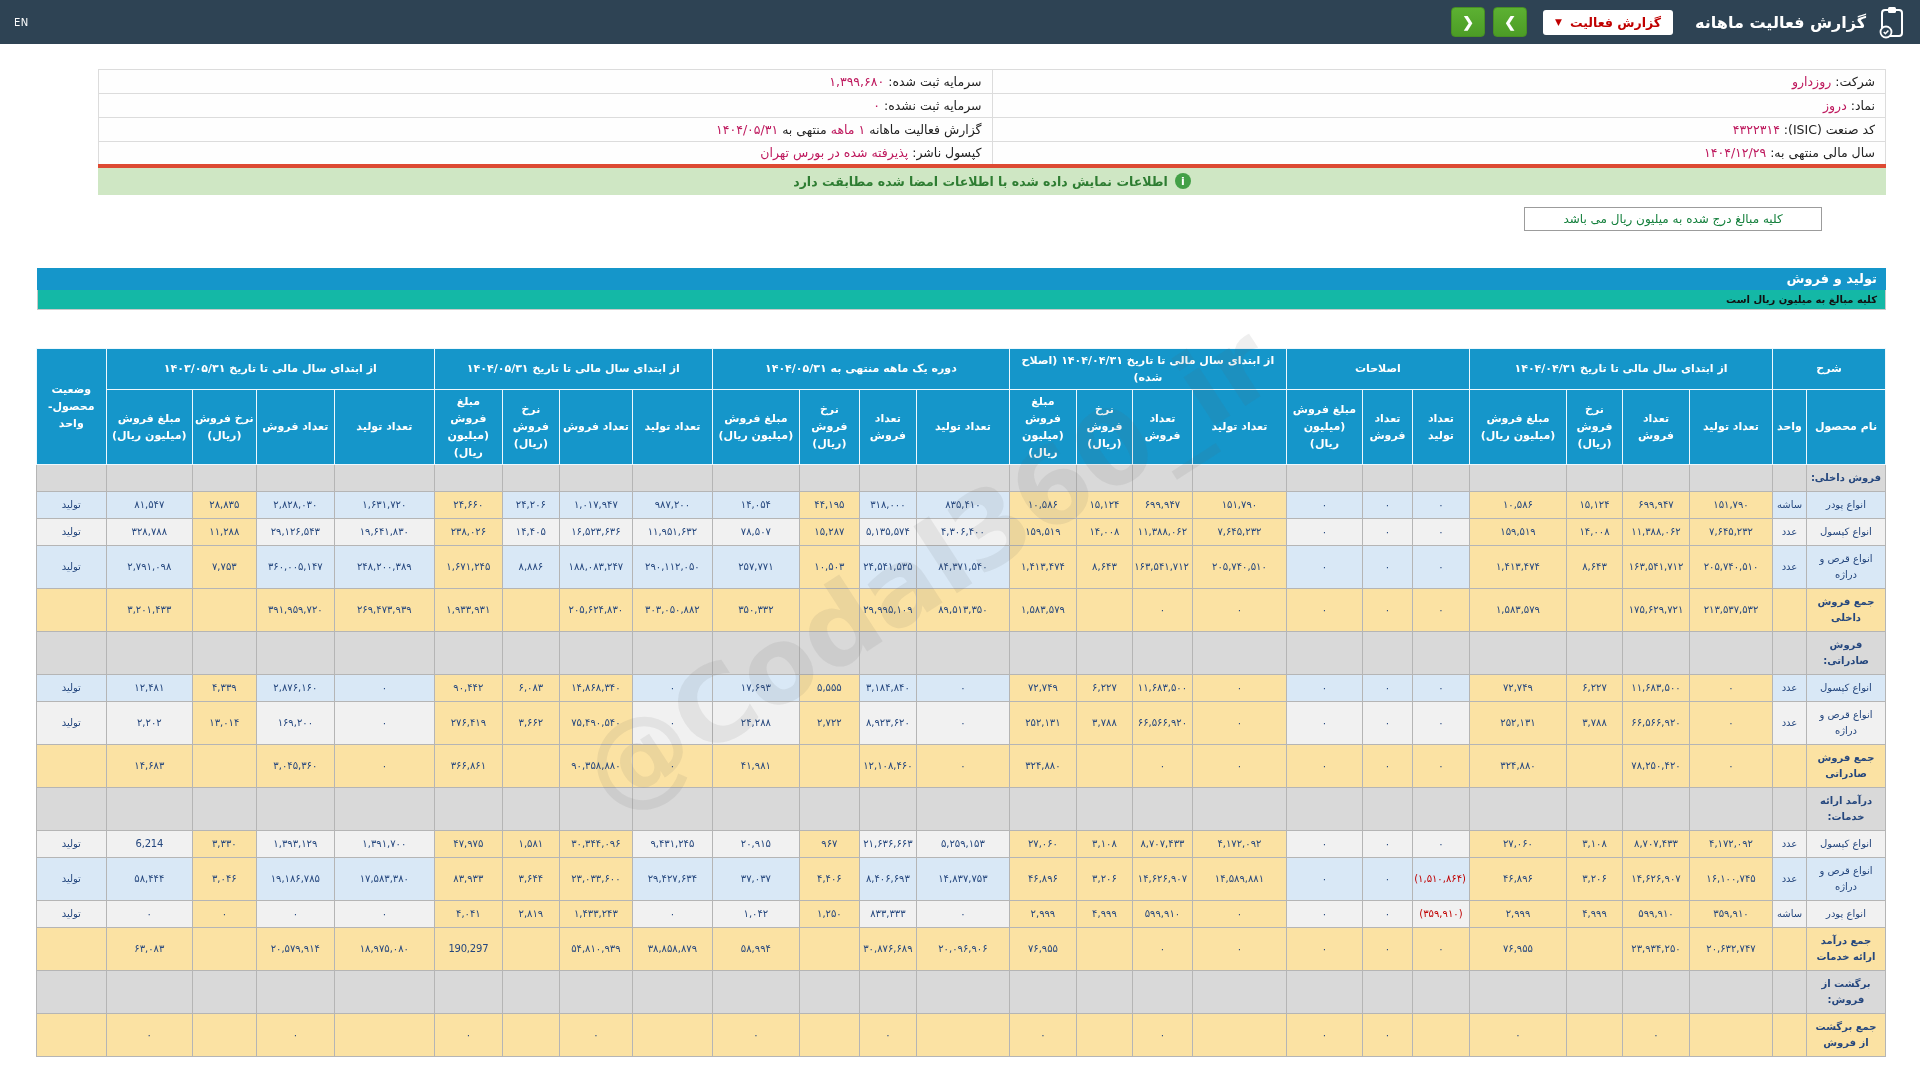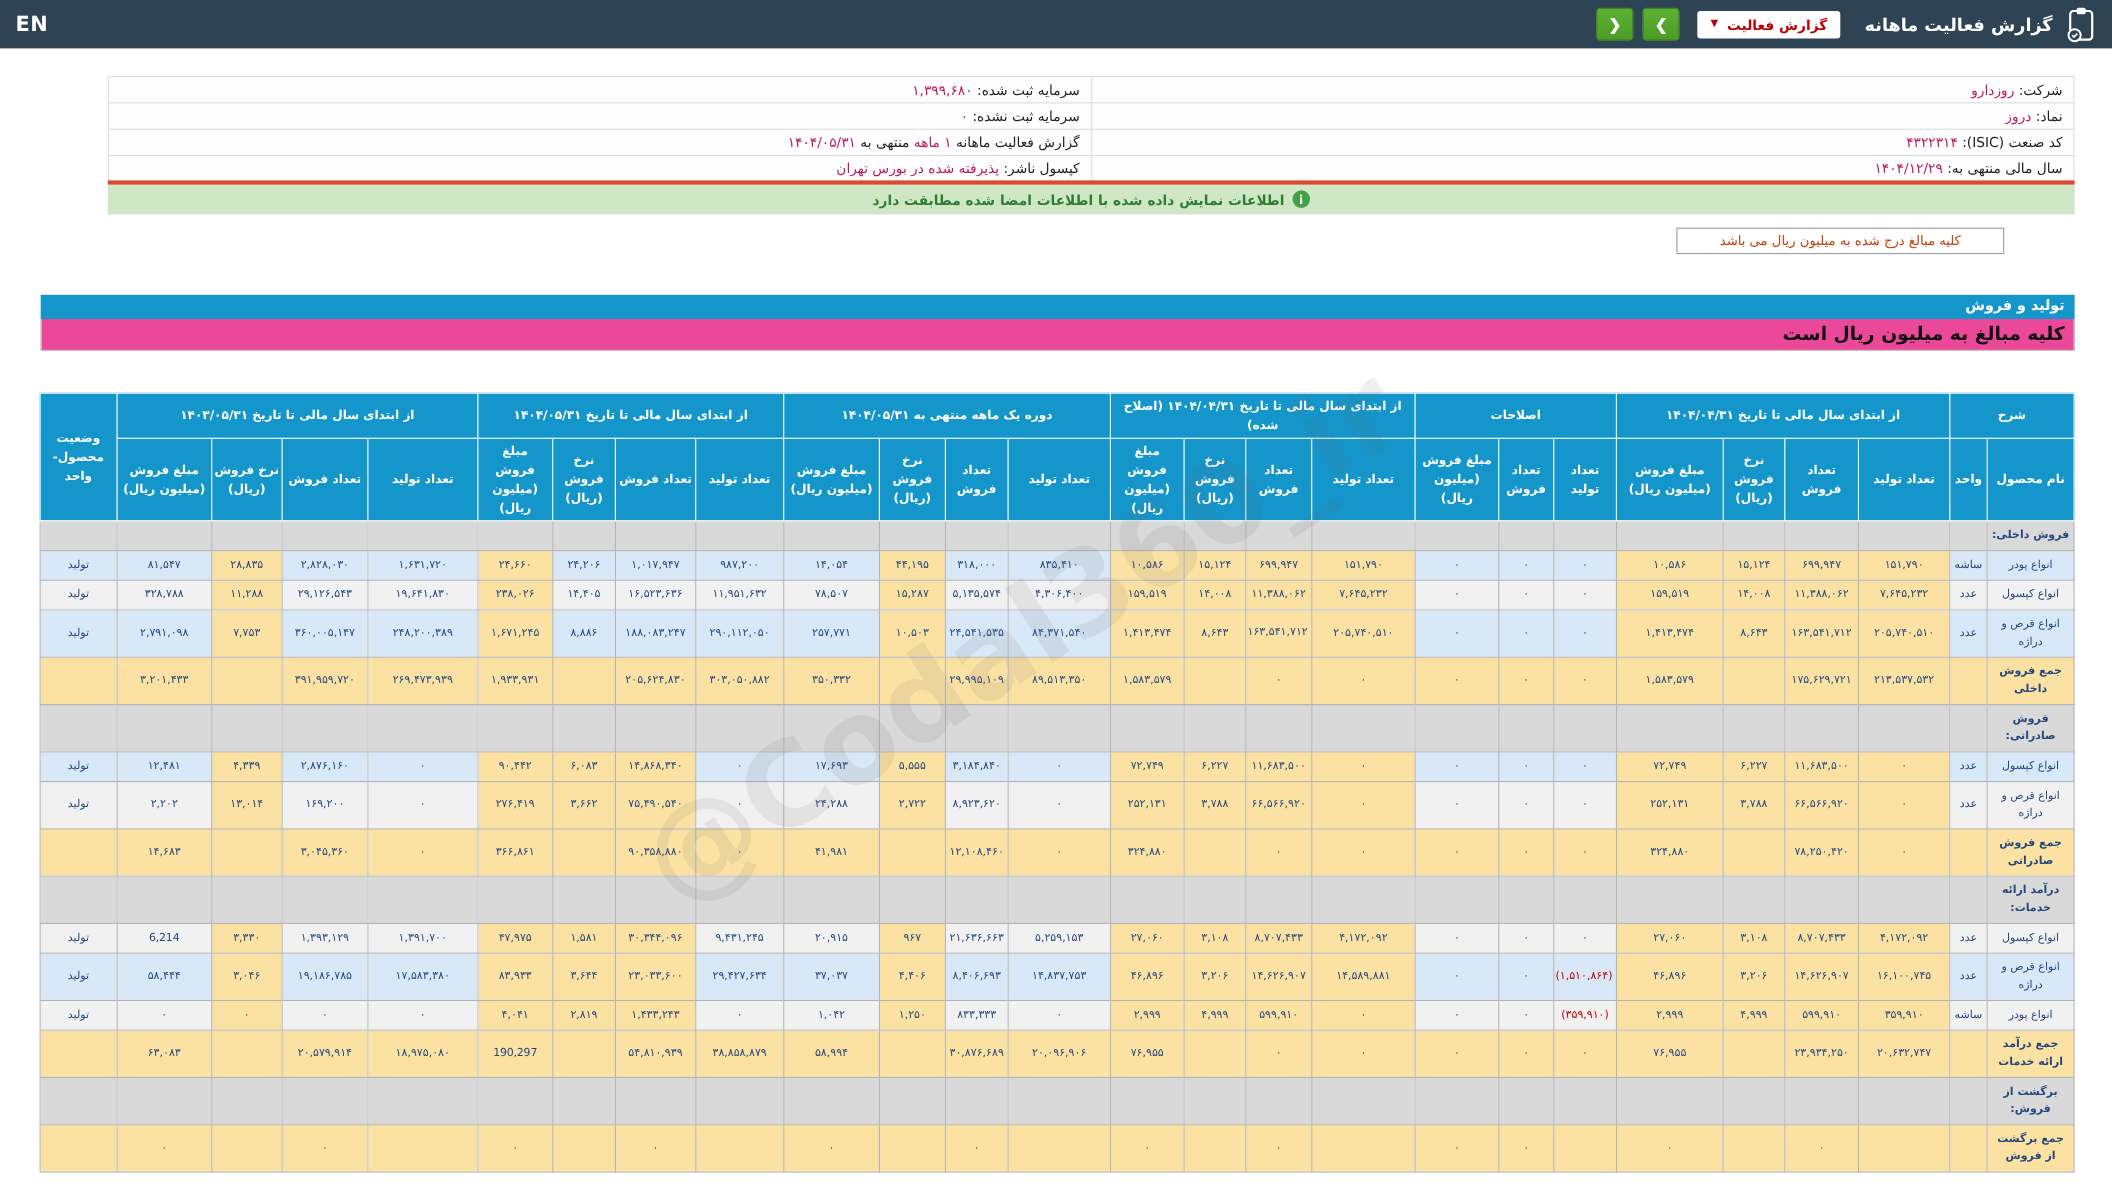--- a/index.html
+++ b/index.html
@@ -11,49 +11,49 @@
     padding: 0 14px; gap: 12px; color: #fff; }
   .topbar .title { font-size: 16px; font-weight: 700; color: #fff; }
   .report-dd { background: #fff; color: #c00000; border: none; border-radius: 3px;
     font-family: inherit; font-size: 12.5px; font-weight: 700; padding: 5px 12px;
     display: inline-flex; align-items: center; gap: 8px; cursor: pointer; margin-right: 10px; }
   .report-dd .caret { font-size: 9px; }
   .navbtn { width: 34px; height: 30px; border: 1px solid #478f24; border-radius: 4px;
     background: linear-gradient(#5cb132, #4c9c26); color: #fff; font-size: 14px;
     font-weight: 700; cursor: pointer; }
   .nav-wrap { display: flex; gap: 8px; margin-right: 4px; }
-  .lang { margin-right: auto; color: #fff; font-size: 19px; font-weight: 700;
+  .lang { margin-right: auto; color: #fff; font-size: 10px; font-weight: 400;
     cursor: pointer; letter-spacing: .5px; }
 
   
   .info { border-collapse: collapse; width: 1788px; margin: 25px 34px 0 98px;
     border-bottom: 4px solid #dd4a33; table-layout: fixed; }
   .info td { border: 1px solid #dcdcdc; background: #fefefe; height: 24px;
     padding: 2px 10px; font-size: 12.5px; color: #222; }
   .info td .val { color: #be185d; }
 
   
   .banner { width: 1788px; margin: 0 34px 0 98px; height: 27px; background: #cfe7c4;
     display: flex; align-items: center; justify-content: center; gap: 7px;
     color: #2e7d32; font-size: 12.5px; font-weight: 700; }
   .banner .i-ico { width: 16px; height: 16px; border-radius: 50%; background: #43a047;
     color: #fff; font-size: 11px; font-weight: 700; display: inline-flex;
     align-items: center; justify-content: center; font-style: normal; }
 
   
   .note-box { width: 298px; margin: 12px auto 0 0; margin-right: 98px; background: #fff;
-    border: 1px solid #9c9c9c; padding: 4px 10px; font-size: 12px; color: #c2410c;
+    border: 1px solid #9c9c9c; padding: 4px 10px; font-size: 12px; color: #15803d;
     text-align: center; }
 
   
   .sec-bar { margin: 0 34px 0 37px; height: 22px; line-height: 22px; background: #1596ca;
     color: #fff; font-size: 13px; font-weight: 700; padding: 0 9px; }
   .sec-bar.first { margin-top: 37px; }
-  .sec-note { margin: 0 34px 0 37px; background: #ec4899; border: 1px solid #c9c9c9;
-    border-top: none; font-size: 17px; font-weight: 700; color: #111; padding: 4px 8px; }
+  .sec-note { margin: 0 34px 0 37px; background: #14b8a6; border: 1px solid #c9c9c9;
+    border-top: none; font-size: 10px; font-weight: 700; color: #111; padding: 4px 8px; }
 
   
   .tbl-wrap { position: relative; margin: 38px 34px 0 37px; }
   .wm { position: absolute; top: 160px; right: 560px; transform: rotate(-33deg);
     font-size: 105px; font-weight: 700; color: rgba(100,100,100,.10);
     pointer-events: none; white-space: nowrap; z-index: 5; direction: ltr; }
   table.main { border-collapse: collapse; table-layout: fixed; width: 1849px;
     position: relative; z-index: 1; }
   table.main th { background: #1596ca; color: #fff; font-size: 11px; font-weight: 700;
     border: 1px solid #eef8fd; padding: 3px 2px; line-height: 17px; }

